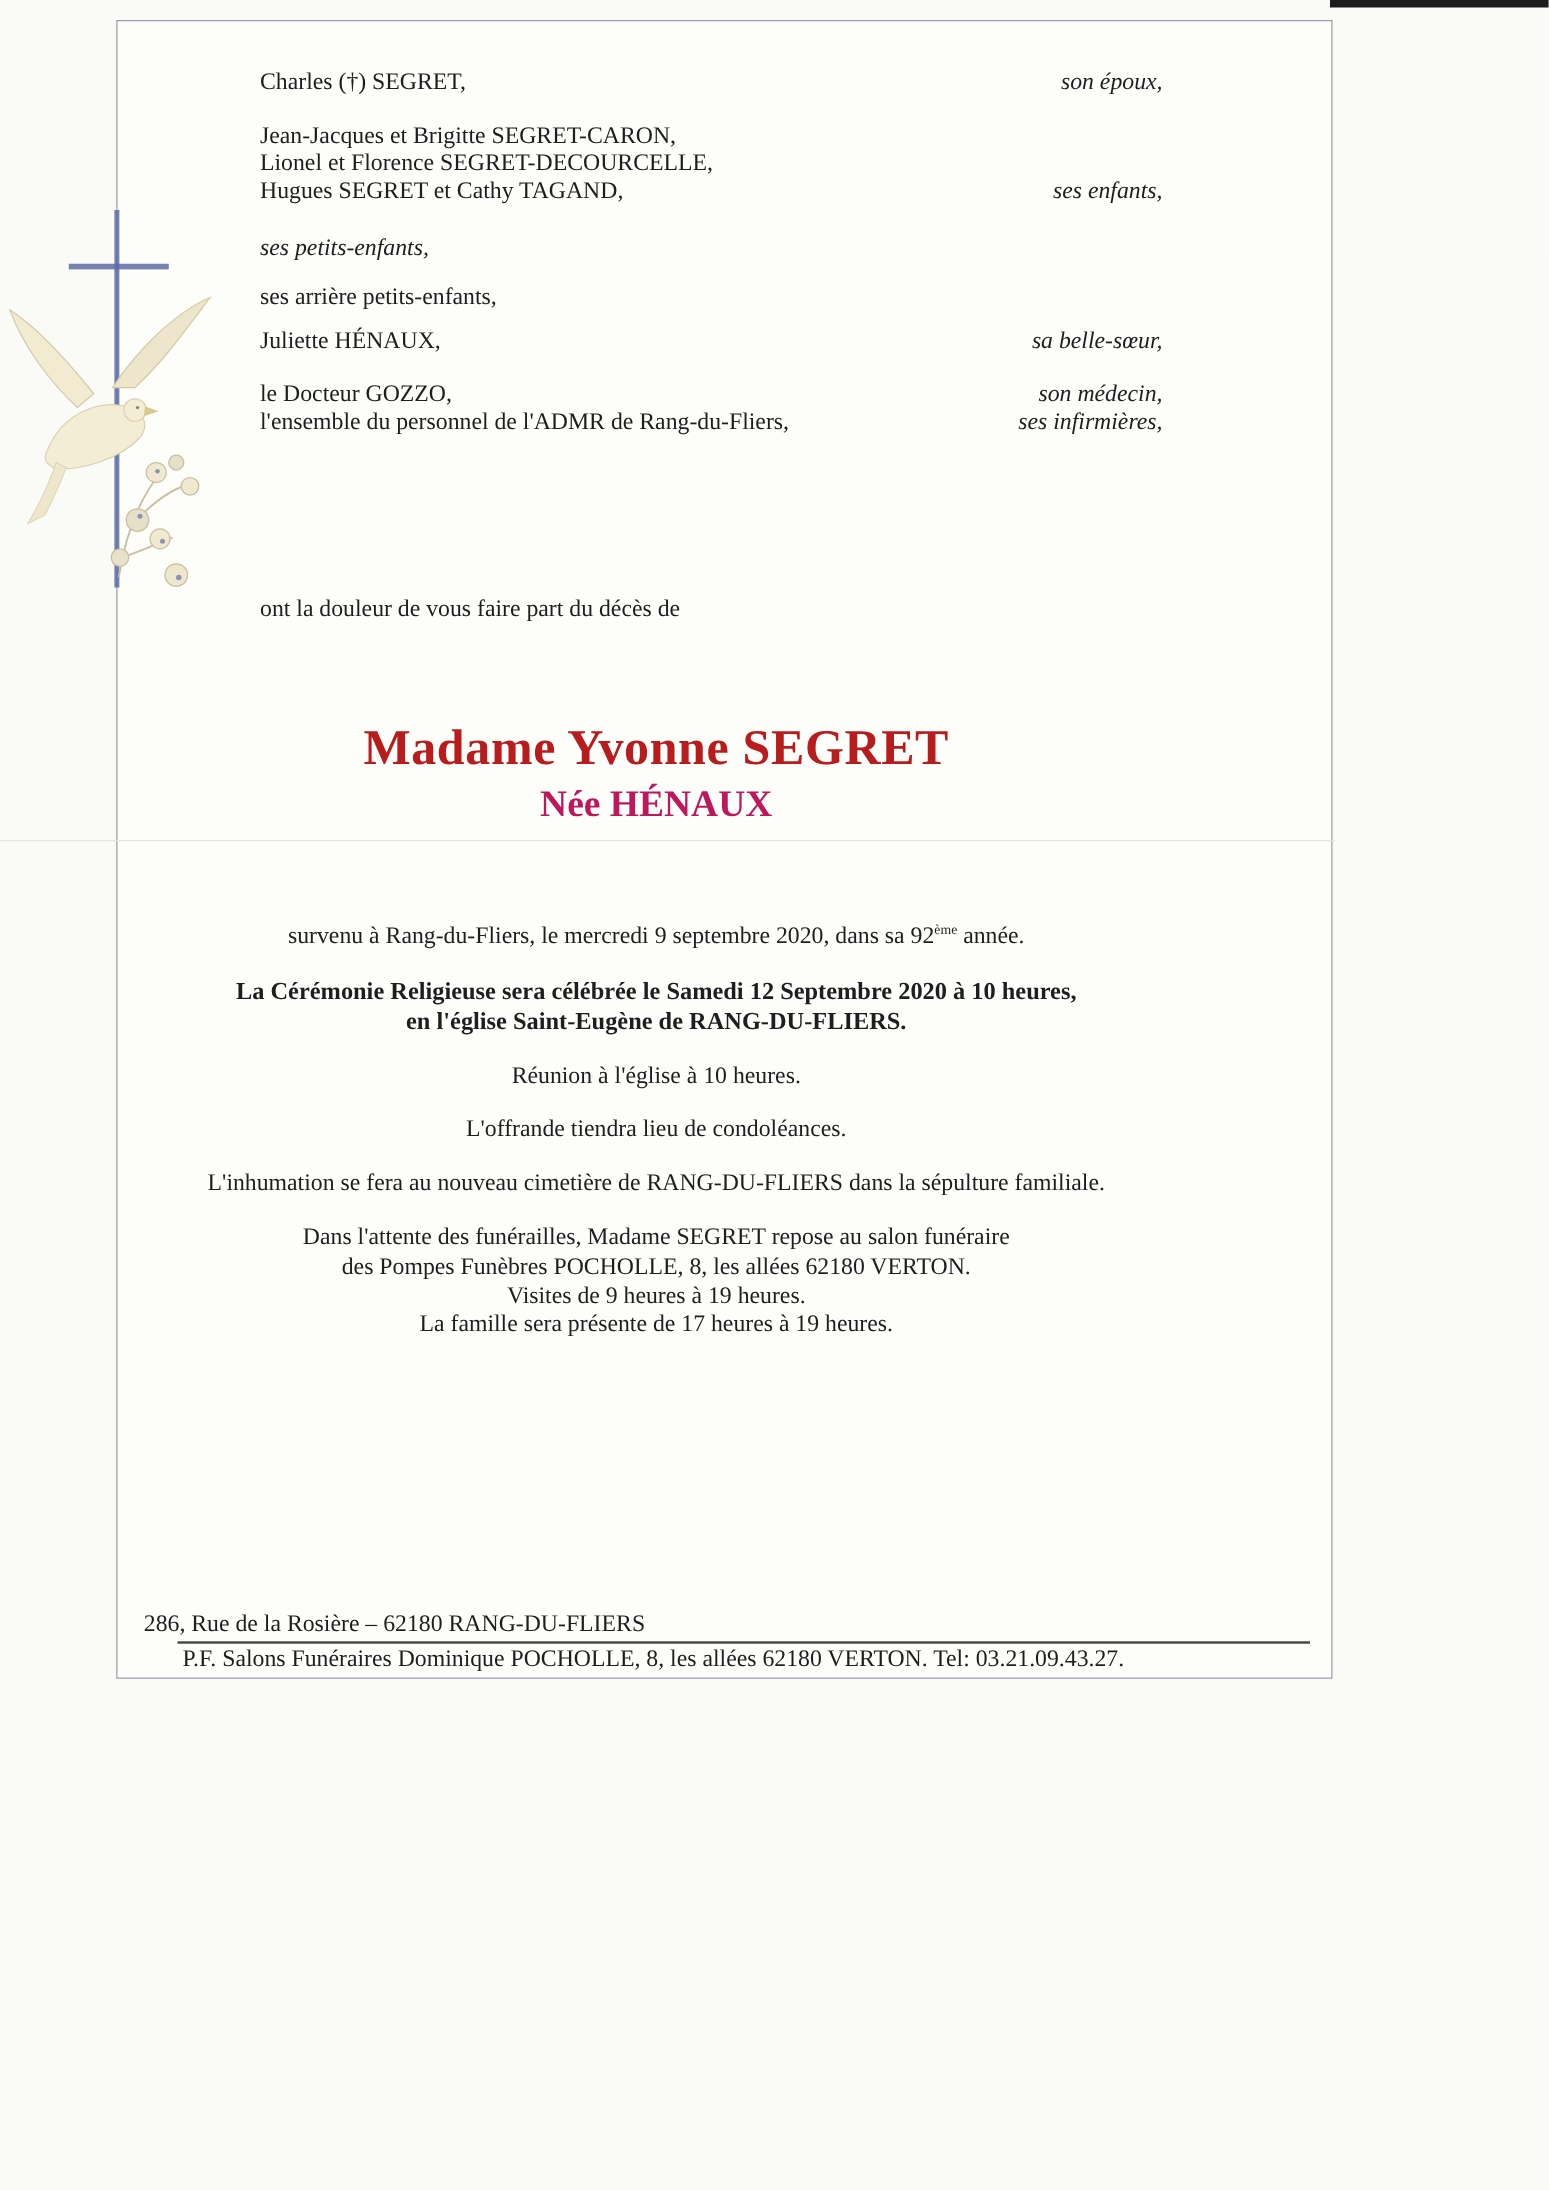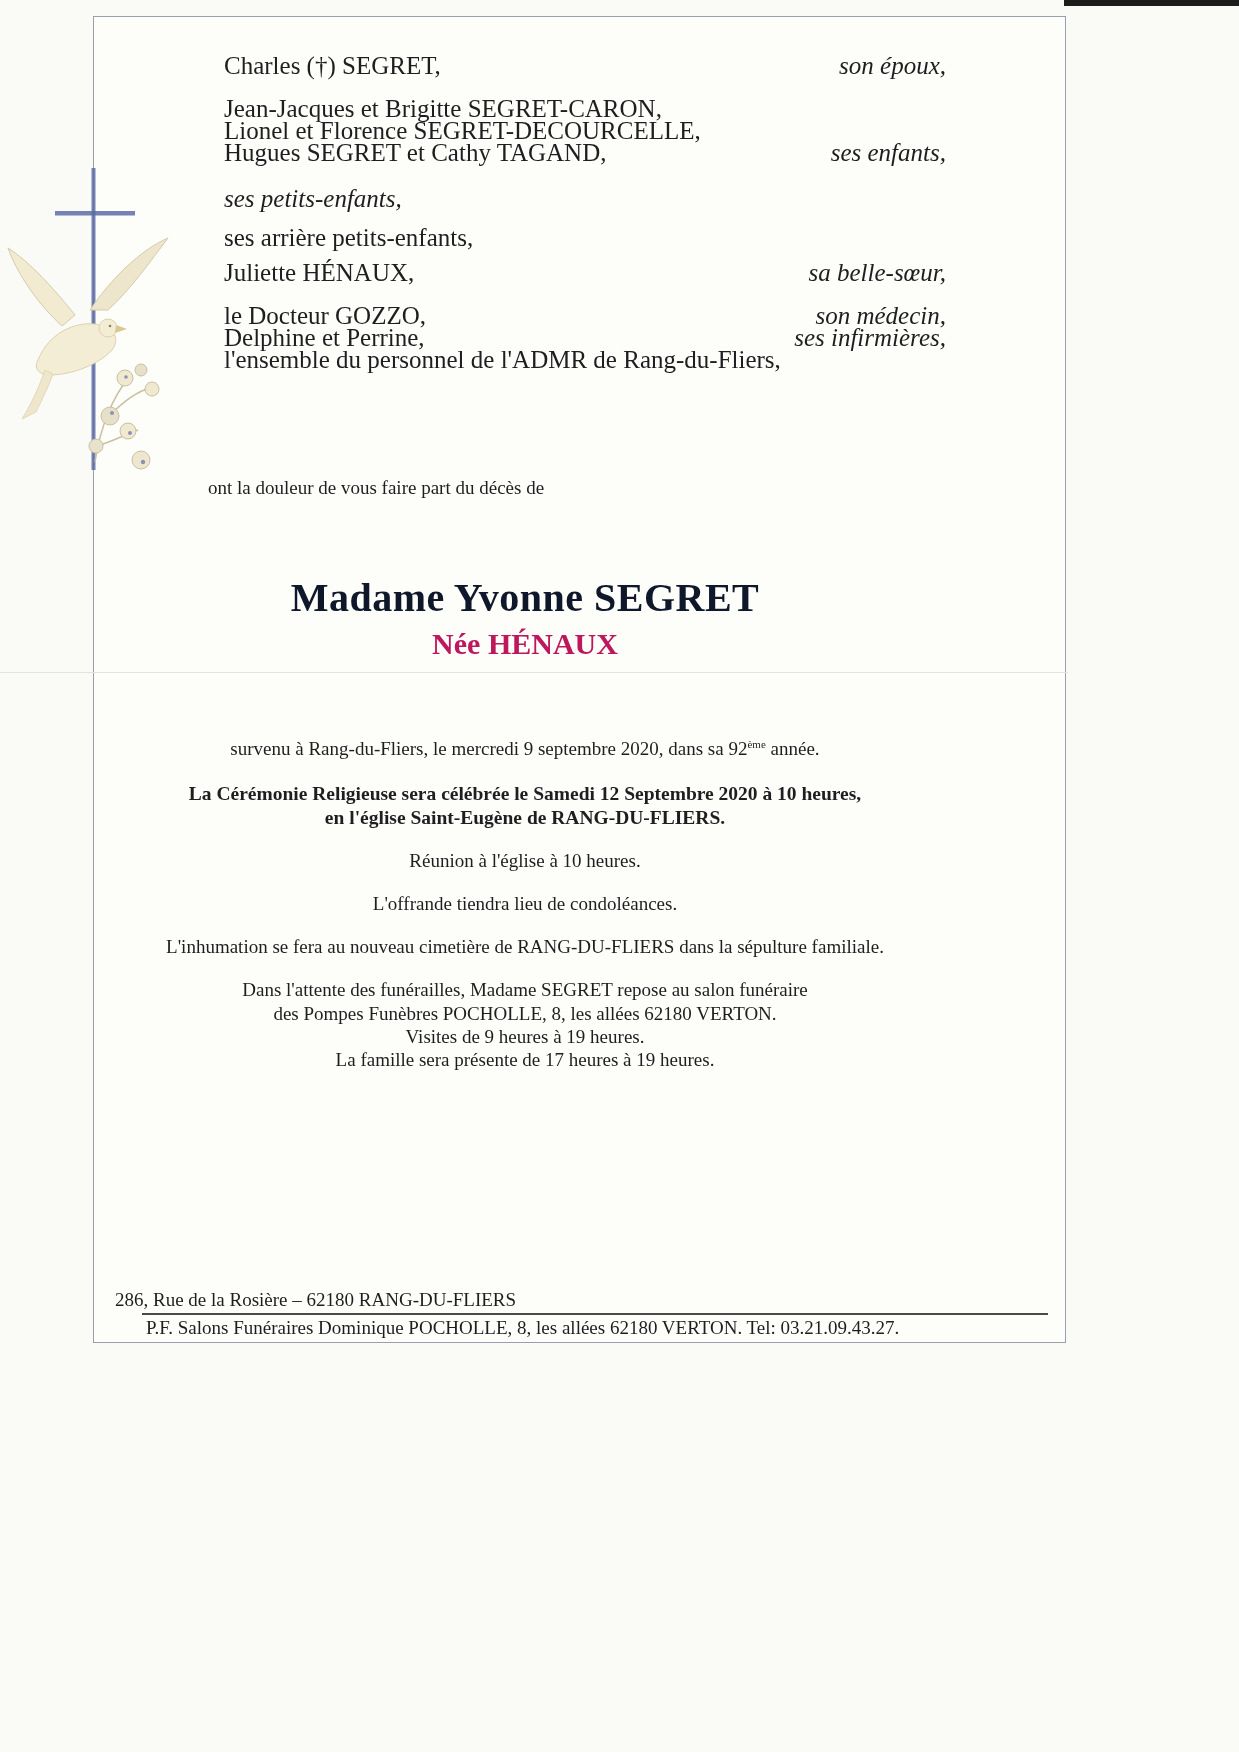--- a/index.html
+++ b/index.html
@@ -24,22 +24,22 @@
   }
   .fold-line {
     position: absolute; left: 0; top: 672px; width: 1068px; height: 1px;
     background: #e3e3df;
   }
   .artwork {
     position: absolute; left: 0; top: 130px; width: 200px; height: 350px;
     pointer-events: none;
   }
   .names-section {
-    position: absolute; left: 224px; top: 55px; width: 722px;
-    font-size: 25px; line-height: 22px;
+    position: absolute; left: 208px; top: 55px; width: 722px;
+    font-size: 19px; line-height: 22px;
   }
   .name-row { display: flex; justify-content: space-between; }
   .name-row .names { text-align: left; }
   .name-row .relation {
     font-style: italic; text-align: right; white-space: nowrap;
   }
   .rel-bottom { align-self: flex-end; }
   .mb21 { margin-bottom: 21px; }
   .mb17 { margin-bottom: 17px; }
   .mb13 { margin-bottom: 13px; }
@@ -47,21 +47,21 @@
   .intro-line {
     position: absolute; left: 208px; top: 477px;
     font-size: 19px;
   }
   .title-block {
     position: absolute; left: 150px; top: 574px; width: 750px;
     text-align: center;
   }
   .deceased-name {
     font-size: 40px; font-weight: bold; letter-spacing: 0.5px;
-    color: #0f172a; margin: 0;
+    color: #b91c1c; margin: 0;
   }
   .maiden-name {
     font-size: 30px; font-weight: bold; color: #be185d;
     margin: 6px 0 0 0;
   }
   .center-block {
     position: absolute; left: 150px; top: 0; width: 750px;
     text-align: center; font-size: 19px;
   }
   .center-block p { margin: 0; position: absolute; width: 750px; left: 0; }
@@ -152,21 +152,20 @@
 
   <div class="name-row mb21">
     <span class="names">Juliette HÉNAUX,</span>
     <span class="relation">sa belle-sœur,</span>
   </div>
 
 
   <div class="name-row">
     <div class="names">
       <div>le Docteur GOZZO,</div>
-      <div>Delphine et Perrine,</div>
       <div>l'ensemble du personnel de l'ADMR de Rang-du-Fliers,</div>
     </div>
     <div class="relation">
       <div>son médecin,</div>
       <div>ses infirmières,</div>
     </div>
   </div>
 
 </div>
 

